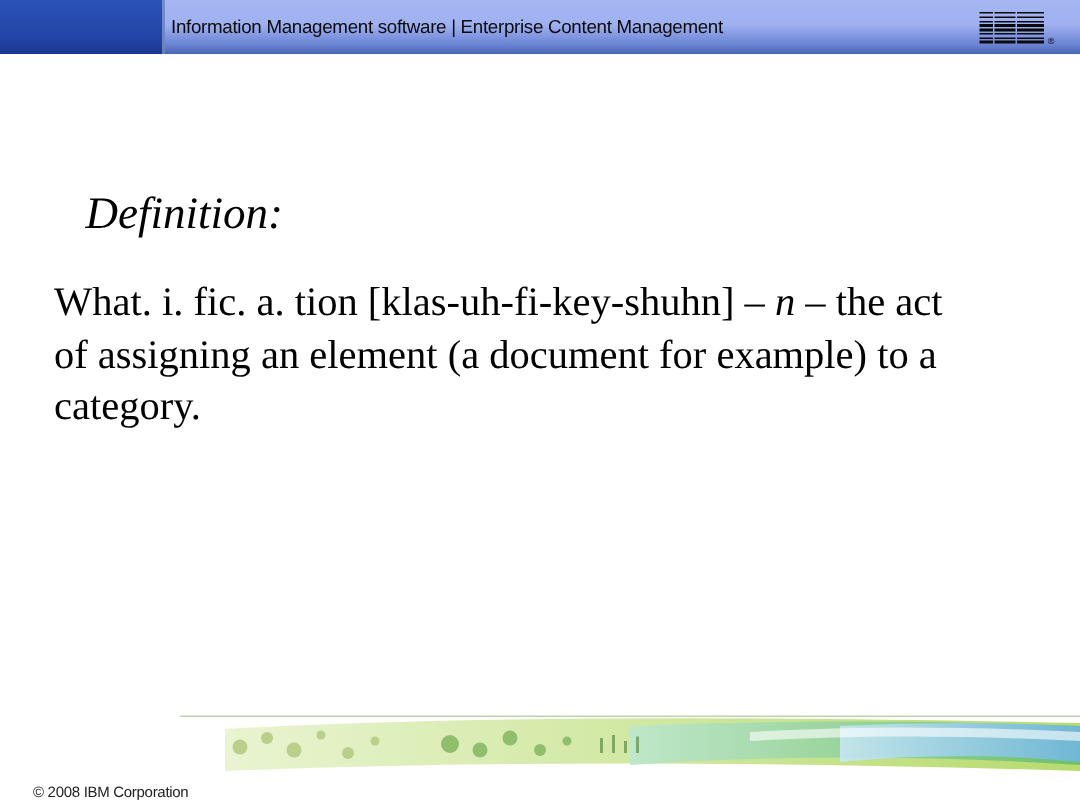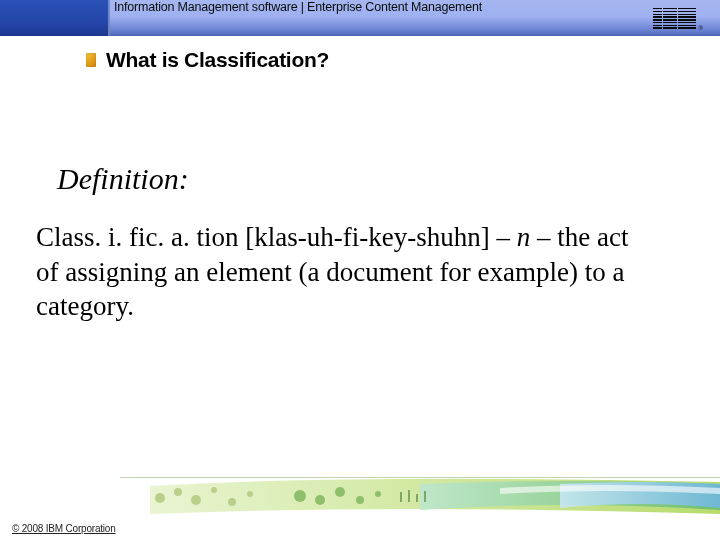--- a/index.html
+++ b/index.html
@@ -3,21 +3,21 @@
 <meta charset="utf-8">
 <style>
   * { margin: 0; padding: 0; box-sizing: border-box; }
   html, body { width: 720px; height: 540px; font-family: Arial, Helvetica, sans-serif; background: #fff; overflow: hidden; }
   .slide { position: relative; width: 720px; height: 540px; }
 
   
   .banner {
     position: relative; height: 36px;
     background: linear-gradient(to bottom, #a5b6f0 0%, #9fb1f0 45%, #6f88d6 80%, #4c65b7 100%);
-    display: flex; 
+    display: flex; align-items: center;
   }
   .banner-blue-block {
     width: 110px; height: 100%;
     background: linear-gradient(to bottom, #2a52b8 0%, #2344a6 70%, #1b3890 100%);
     border-right: 2px solid rgba(255,255,255,0.35);
   }
   .banner-text {
     color: #0b0b0b; font-size: 12.5px; letter-spacing: -0.2px;
     padding-left: 4px; white-space: nowrap;
   }
@@ -61,22 +61,22 @@
   .def-text .seg-phon { }
   .def-text .seg-pos  { font-style: italic; }
 
   
   .footer {
     position: absolute; left: 0; bottom: 22px; width: 720px; height: 48px;
     overflow: hidden;
   }
   .footer svg { display: block; }
   .copyright {
-    position: absolute; left: 12px; bottom: 6px;
-    font-size: 10px; color: #222; letter-spacing: -0.2px; text-decoration: underline;
+    position: absolute; left: 22px; bottom: 6px;
+    font-size: 10px; color: #222; letter-spacing: -0.2px;
   }
 </style>
 </head>
 <body>
 
 <div class="slide">
 
   <div class="banner">
     <div class="banner-blue-block"></div>
     <div class="banner-text">Information Management software | Enterprise Content Management</div>
@@ -108,29 +108,25 @@
           <div class="ibm-bar w14"></div>
         <div class="ibm-bar w14"></div>
           <div class="ibm-bar w14"></div>
           <div class="ibm-bar w14"></div>
           <div class="ibm-bar w14"></div>
       </div>
     </div>
     <div class="reg">®</div>
   </div>
 
-  <div class="title-row">
-    <div class="title-accent"></div>
-    <div class="title">What is Classification?</div>
-  </div>
 
   <div class="body">
     <div class="def-label">Definition:</div>
     <div class="def-text">
-      <span class="seg-word">Class. i. fic. a. tion</span>
+      <span class="seg-word">What. i. fic. a. tion</span>
       <span> </span>
       <span class="seg-phon">[klas-uh-fi-key-shuhn]</span>
       <span> – </span>
       <span class="seg-pos">n</span>
       <span> – </span>
       <span>the act of assigning an element (a document for example) to a category.</span>
     </div>
   </div>
 
   <div class="footer">

